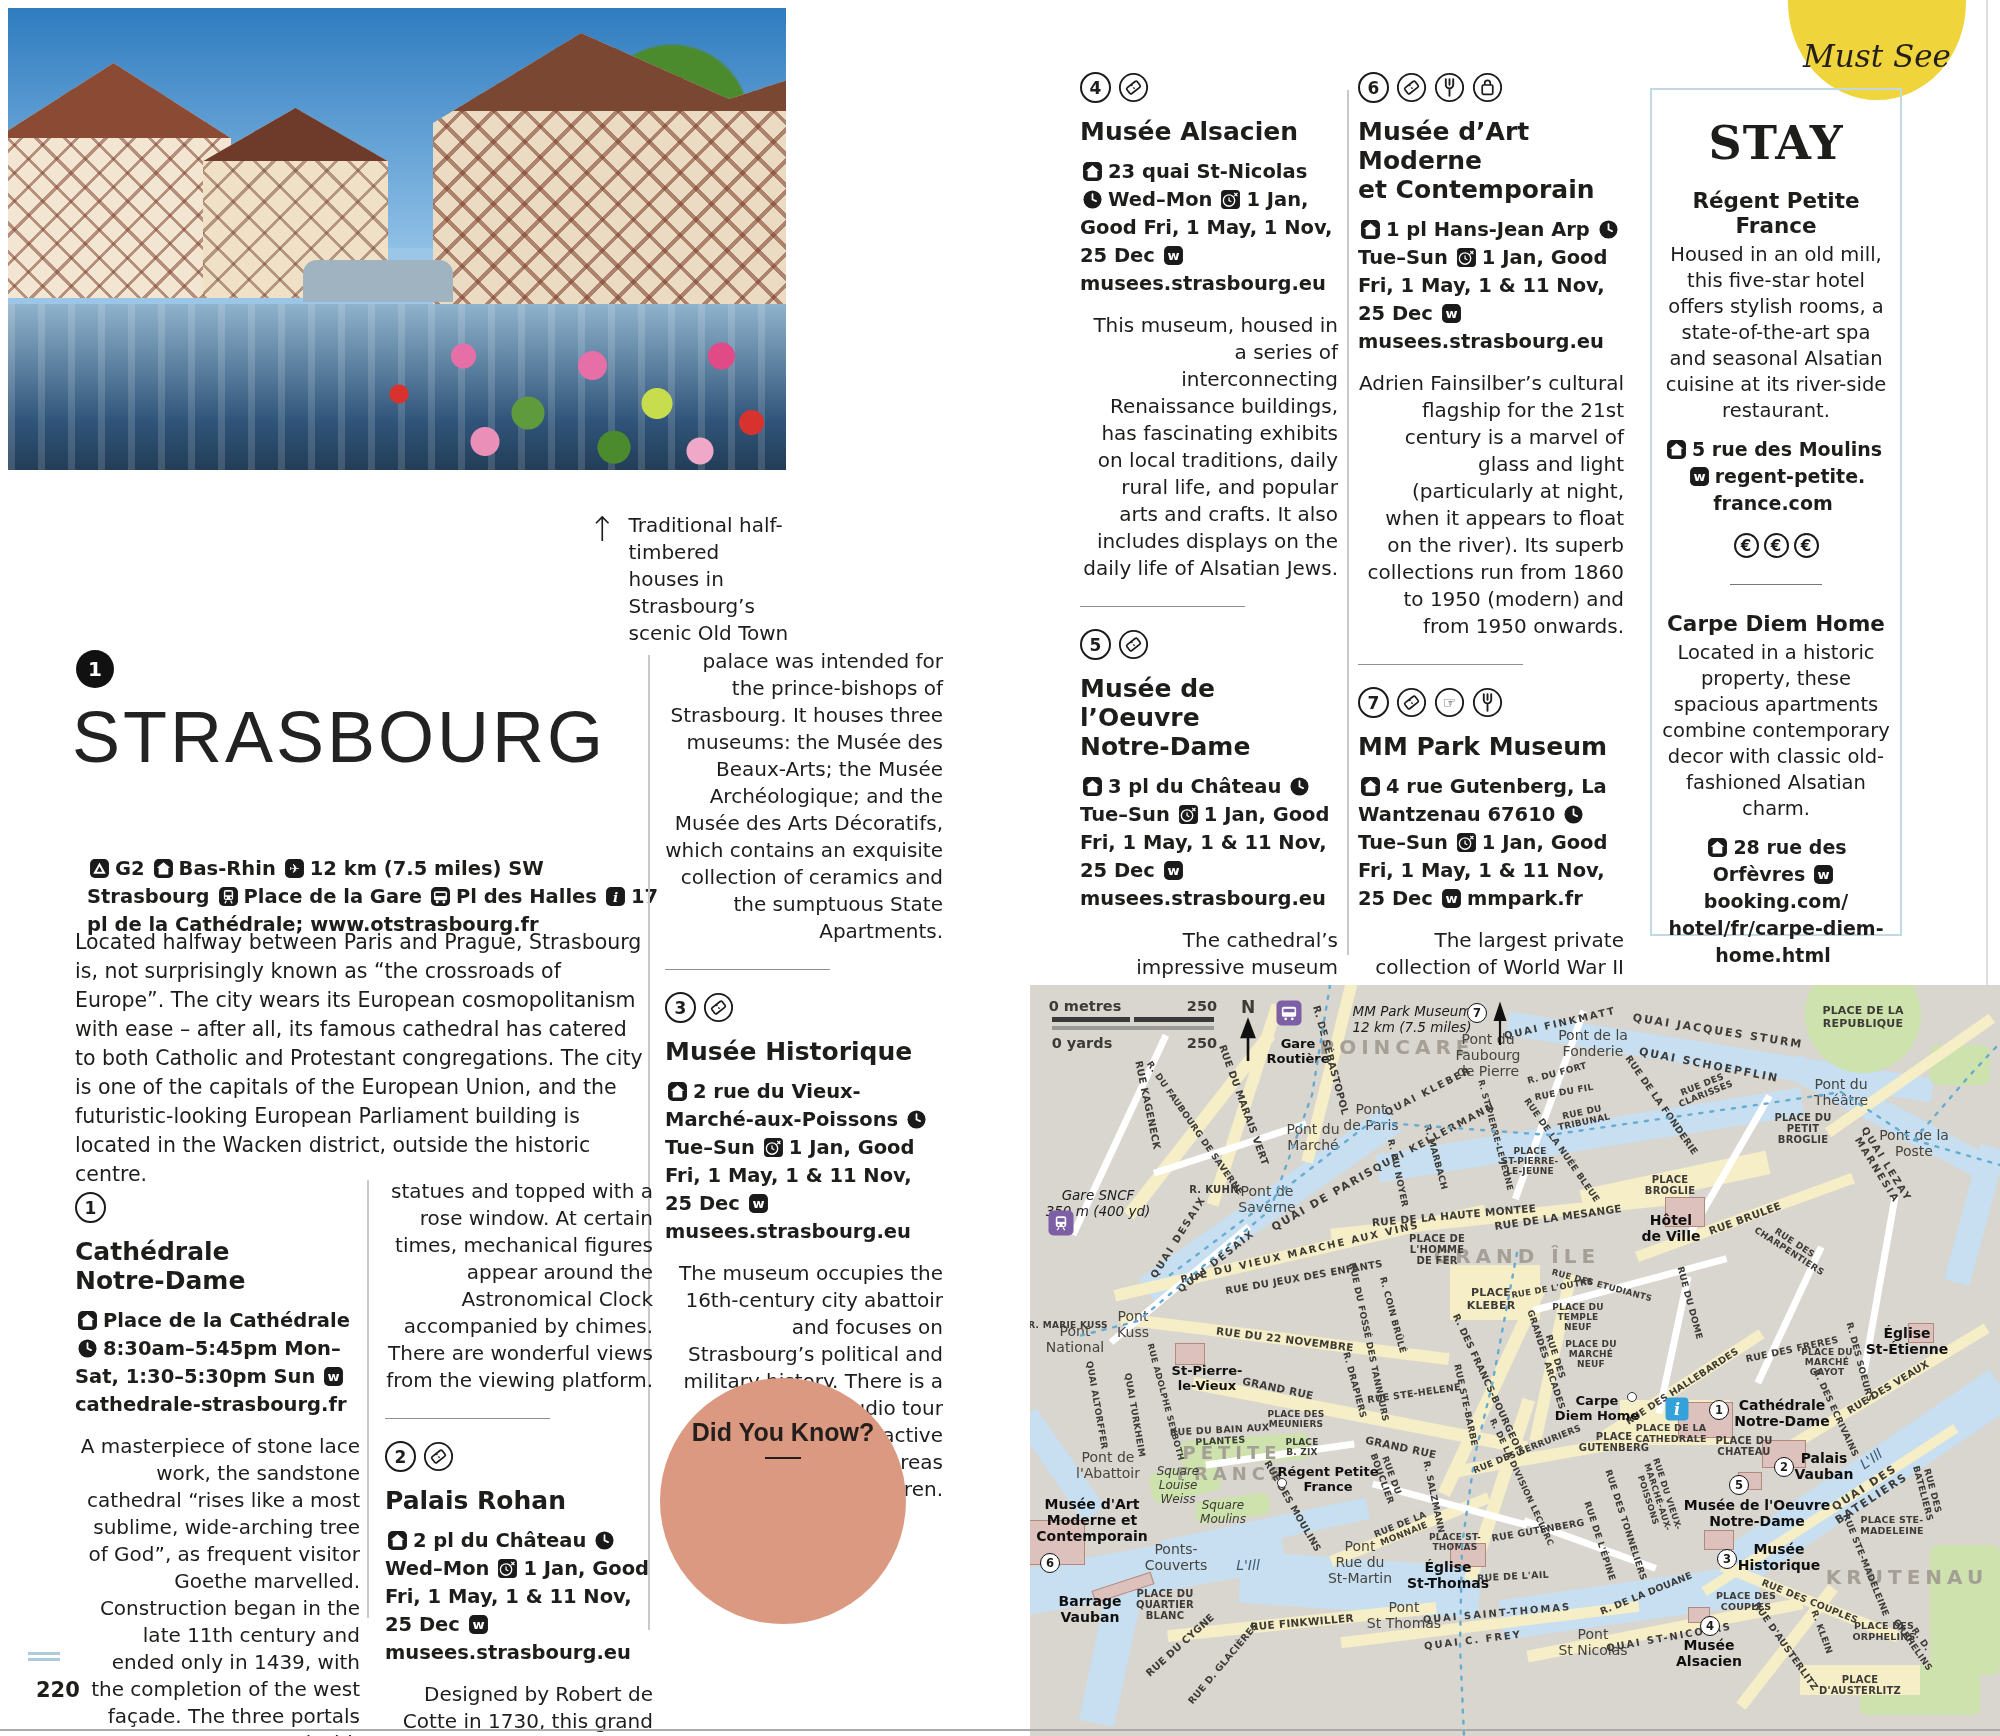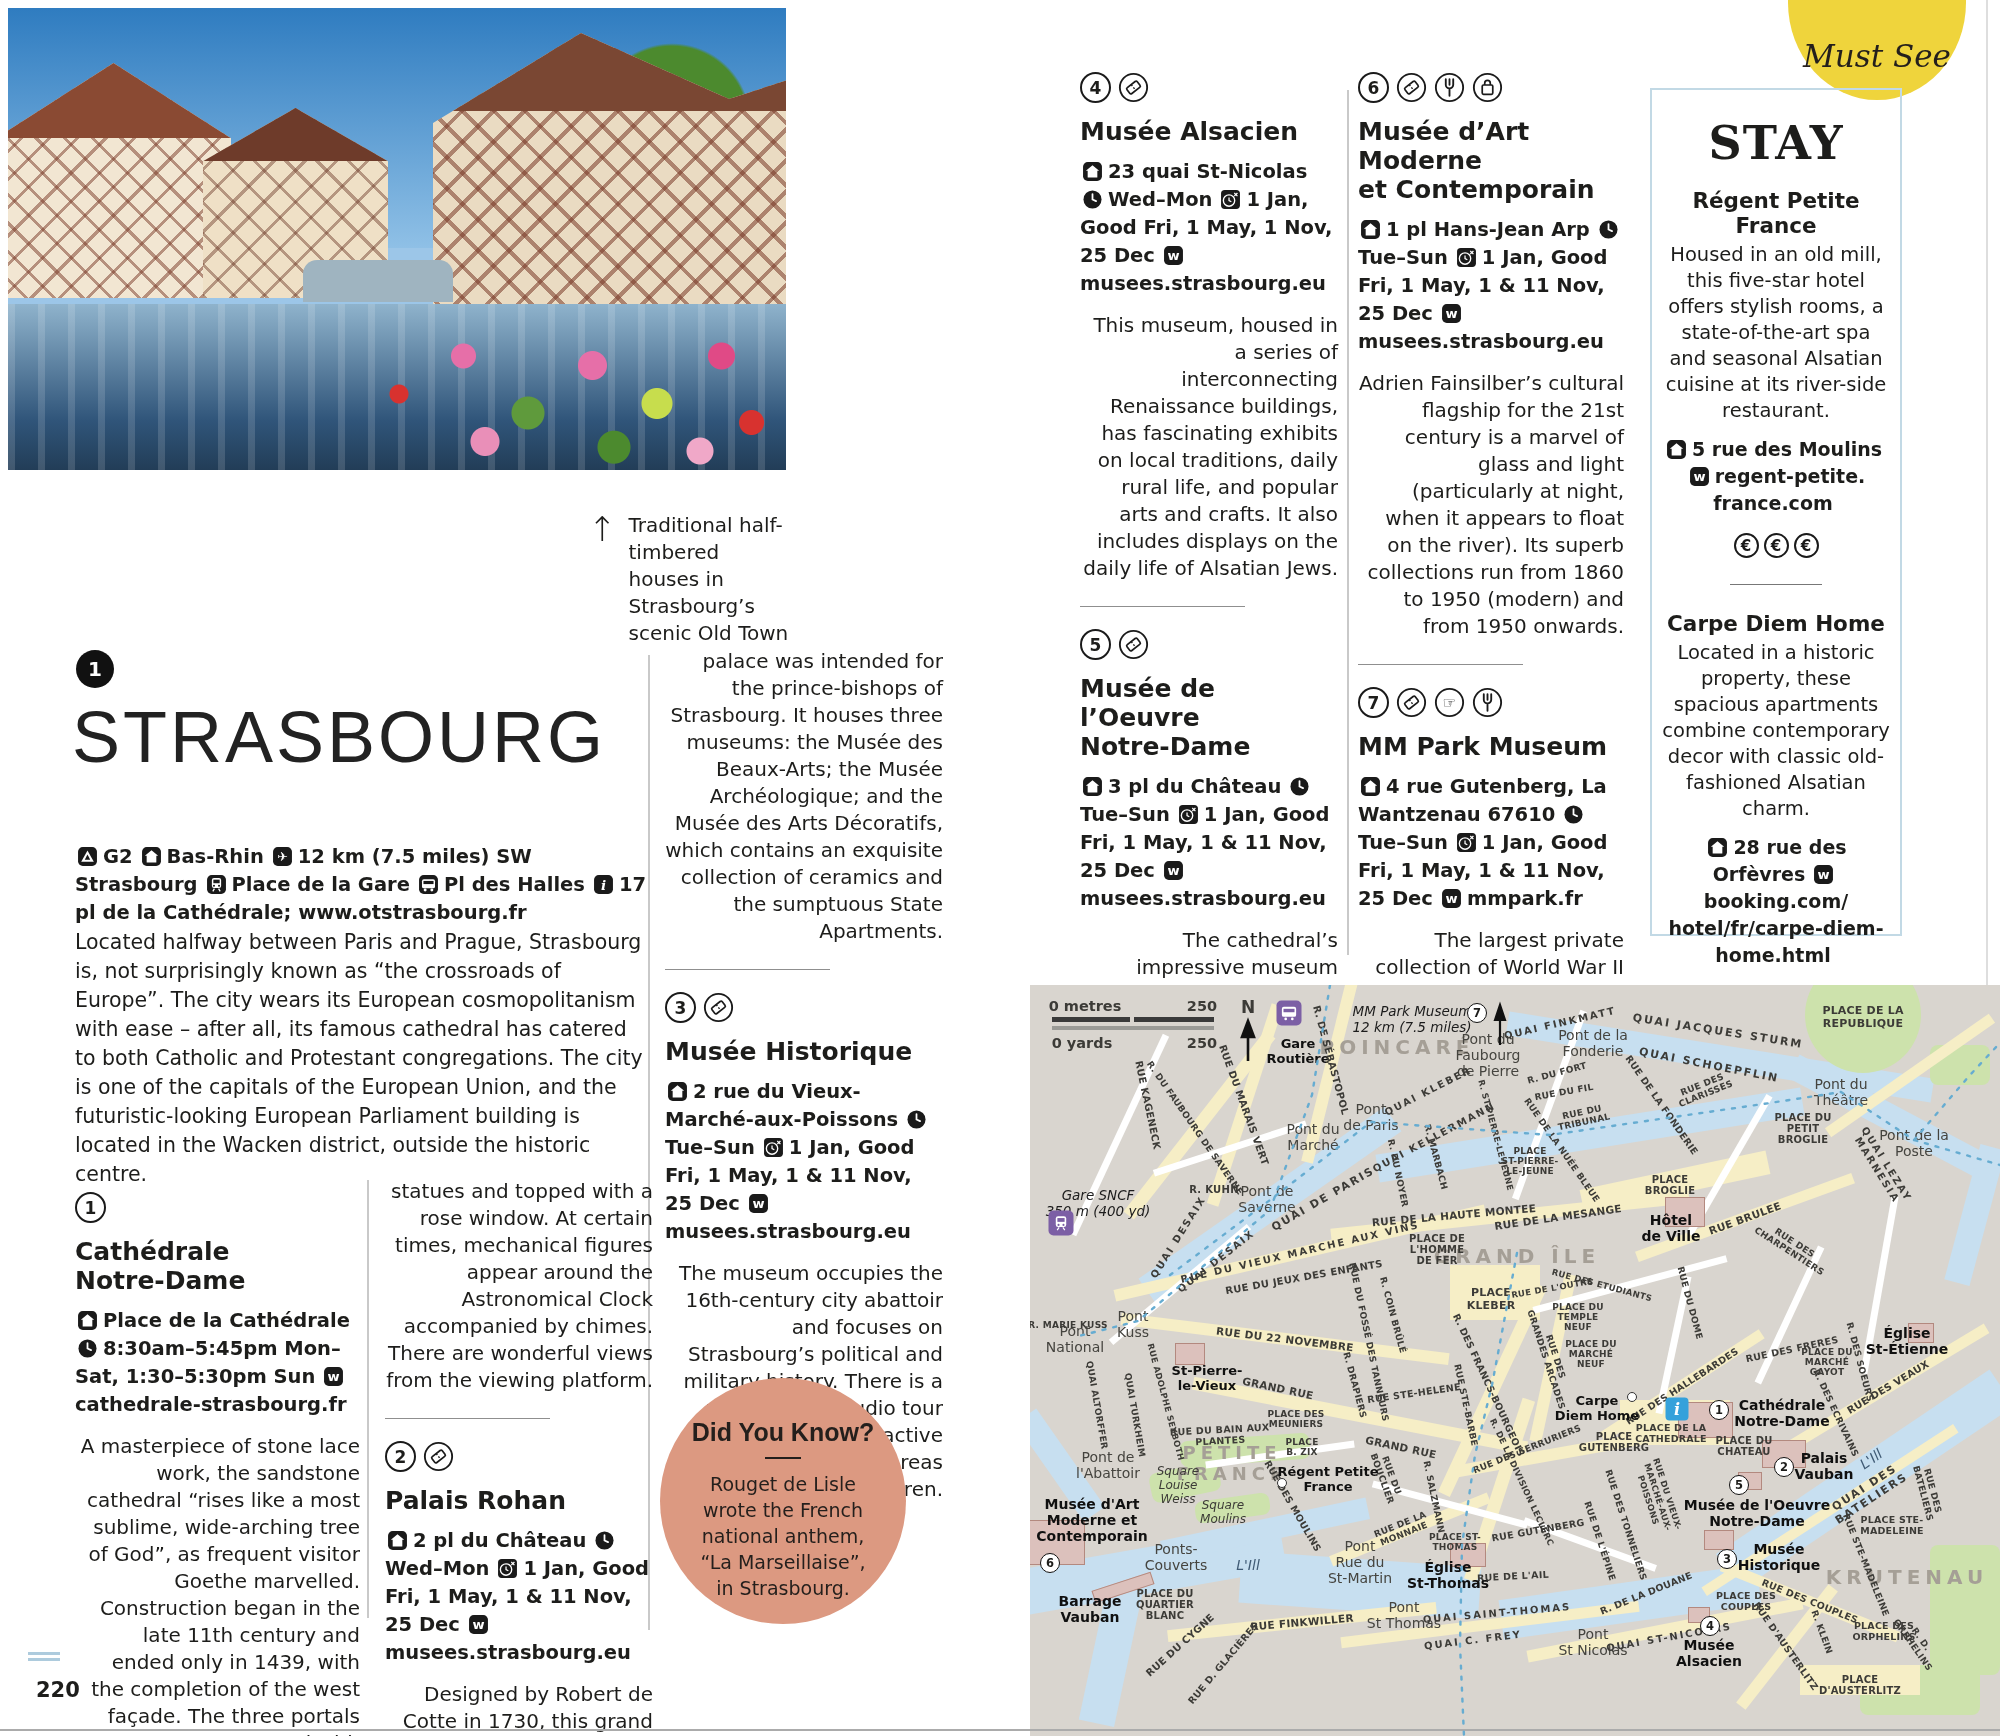--- a/index.html
+++ b/index.html
@@ -35,21 +35,21 @@
       radial-gradient(circle at 60% 88%,#4c8a2e 0 16px,transparent 17px),
       radial-gradient(circle at 80% 90%,#f0a8c8 0 13px,transparent 14px);}
   
   #photocap{left:588px;top:512px;width:205px;display:flex;gap:12px;}
   #photocap .uparr{font-size:34px;font-weight:300;line-height:34px;}
   #photocap .ctext{font-size:20px;line-height:27px;}
   
   .bigbadge{width:38px;height:38px;border-radius:50%;background:#111;color:#fff;display:flex;
     align-items:center;justify-content:center;font-weight:bold;font-size:20px;}
   #title{font-family:"Liberation Sans",sans-serif;font-weight:300;font-size:72px;letter-spacing:3px;color:#222;}
-  .meta{font-weight:bold;font-size:19.5px;line-height:28px;margin:0;}
+  .meta{font-weight:bold;font-size:19.5px;line-height:28px;margin:12px;}
   .mt{white-space:pre-line;margin-right:6px;}
   .icw{display:inline-block;width:21px;height:21px;vertical-align:-4px;margin:0 5px 0 2px;}
   .icw svg{width:100%;height:100%;display:block;}
   #intro{font-size:20.5px;line-height:29px;margin:0;}
   
   .secblock .shead{display:flex;align-items:center;gap:7px;}
   .secblock .shead .icw{width:31px;height:31px;margin:0;vertical-align:0;}
   .numc{display:inline-flex;flex:0 0 auto;width:31px;height:31px;border:2.5px solid #1a1a1a;border-radius:50%;
     align-items:center;justify-content:center;font-weight:bold;font-size:17px;box-sizing:border-box;}
   .stitle{font-size:25px;line-height:29px;margin:14px 0 12px;font-weight:bold;white-space:pre-line;}
@@ -435,21 +435,20 @@
             <rect x="1" y="1" width="18" height="18" rx="4.5" fill="#1a1a1a"></rect>
             <text x="10" y="14.6" text-anchor="middle" font-size="12.5" font-weight="bold" fill="#fff" font-family="DejaVu Sans">w</text>
           </svg></span><span class="mt">mmpark.fr</span></p>
       <p class="body">The largest private collection of World War II artifacts in Europe is housed in this lovely museum outside Strasbourg. The collection includes around 120 vehicles, plus numerous uniforms and weapons.</p>
     </div>
 </div>
 
 <div id="dyk" class="abs">
   <h4>Did You Know?</h4>
   <div class="dykline"></div>
-  <p>Rouget de Lisle wrote the French national anthem, “La Marseillaise”, in Strasbourg.</p>
 </div>
 
 <div id="mustsee" class="abs">
   <span>Must See</span>
 </div>
 
 <div id="stayb" class="abs">
   <h2>STAY</h2>
   <div>
       <p class="sname">Régent Petite France</p>

